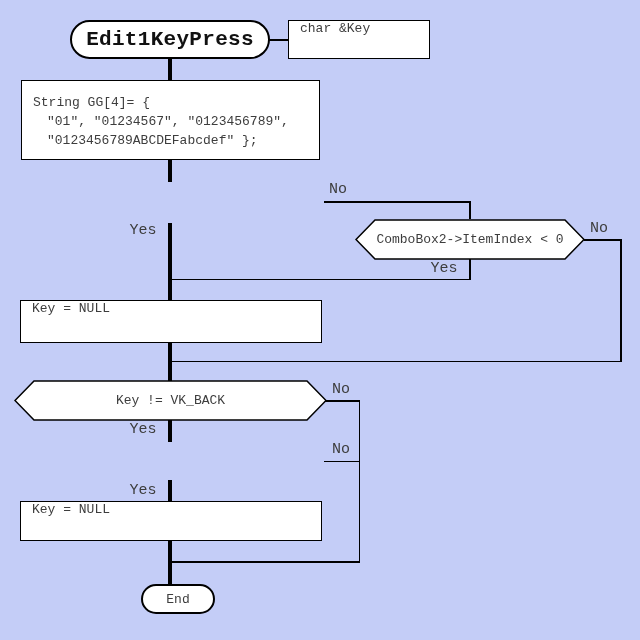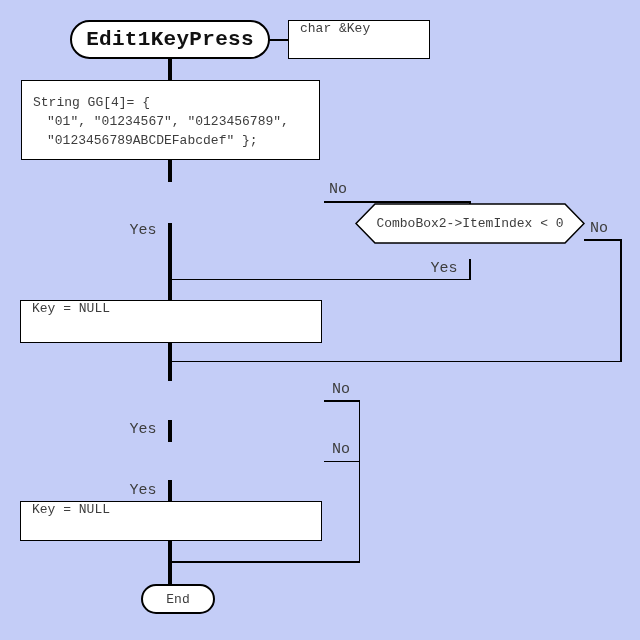--- a/index.html
+++ b/index.html
@@ -88,31 +88,37 @@
     <span>char &amp;Key</span>
   </div>
 
   <div class="node codebox" style="left:21px;top:80px;width:299px;height:80px;">
     <div>String GG[4]= {</div>
     <div class="indent">"01", "01234567", "0123456789",</div>
     <div class="indent">"0123456789ABCDEFabcdef" };</div>
   </div>
 
 
-  <div class="hex" style="left:355px;top:203px;width:230px;height:41px;">
+  <div class="hex" style="left:355px;top:219px;width:230px;height:41px;">
     <svg viewBox="0 0 230 41" preserveAspectRatio="none">
       <polygon points="1,20.5 20,1 210,1 229,20.5 210,40 20,40"></polygon>
     </svg>
     <span class="node-label">ComboBox2-&gt;ItemIndex &lt; 0</span>
   </div>
 
   <div class="node rect" style="left:20px;top:300px;width:302px;height:43px;">
     <span>Key = NULL</span>
   </div>
 
+  <div class="hex" style="left:14px;top:380px;width:313px;height:41px;">
+    <svg viewBox="0 0 313 41" preserveAspectRatio="none">
+      <polygon points="1,20.5 20,1 293,1 312,20.5 293,40 20,40"></polygon>
+    </svg>
+    <span class="node-label">Key != VK_BACK</span>
+  </div>
 
 
   <div class="node rect" style="left:20px;top:501px;width:302px;height:40px;">
     <span>Key = NULL</span>
   </div>
 
   <div class="node stadium" style="left:141px;top:584px;width:74px;height:30px;">
     <span>End</span>
   </div>
 

